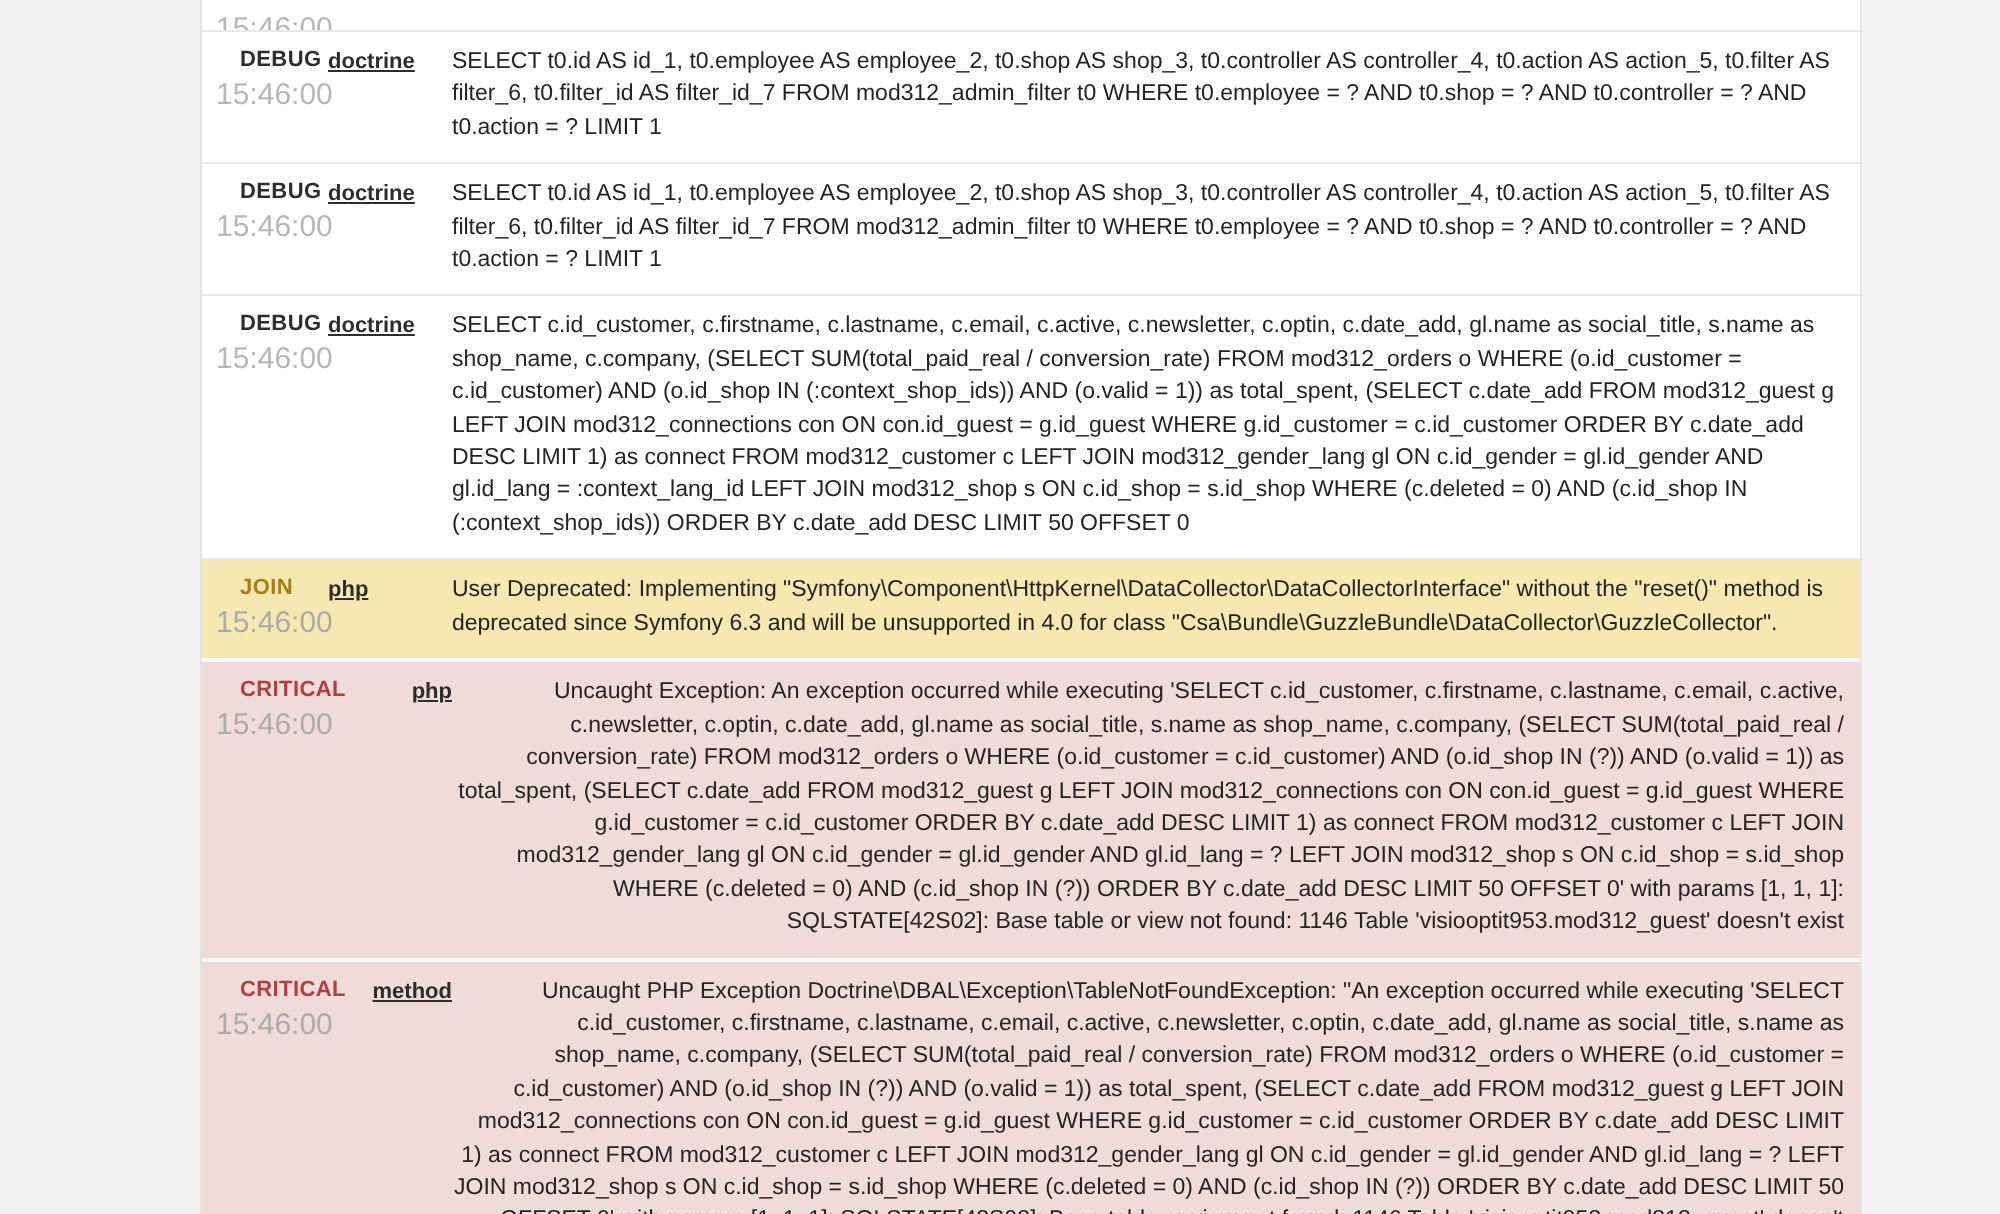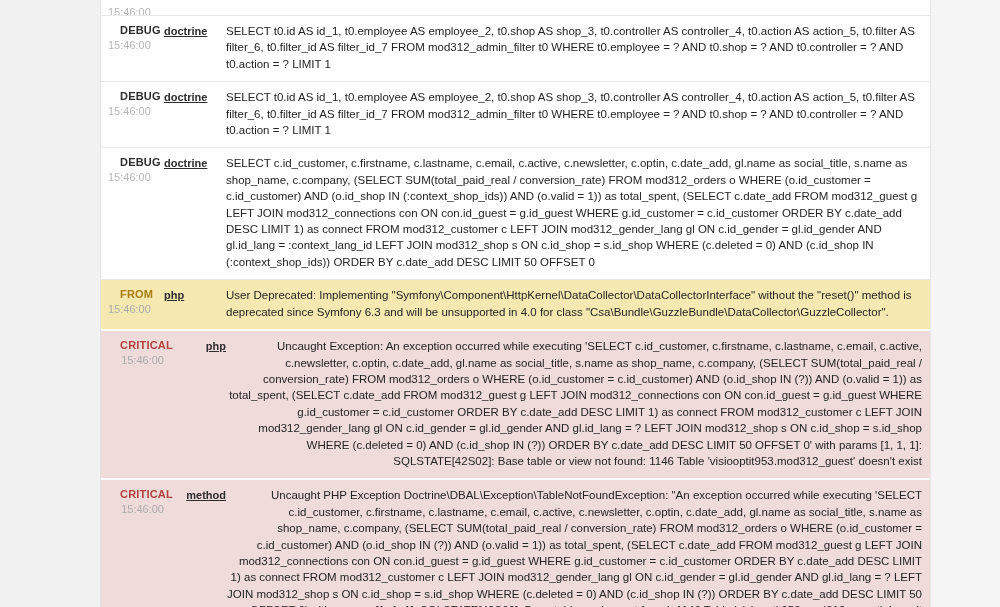--- a/index.html
+++ b/index.html
@@ -52,21 +52,21 @@
     font-size: 11px;
     font-weight: bold;
     color: #2d2d2d;
     letter-spacing: 0.2px;
     display: block;
     margin-left: 12px;
   }
   .info .level-label { color: #a97d11; }
   .critical .level-label { color: #b0413e; }
   .cell-time {
-    font-size: 11px;
+    font-size: 15px;
     color: #b7b7b7;
     display: block;
     margin-top: 3px;
   }
   .info .cell-time, .critical .cell-time { color: #ababab; }
   .cell-channel {
     width: 62px;
     flex: 0 0 62px;
     font-size: 11px;
     font-weight: bold;
@@ -116,21 +116,21 @@
     <div class="log-row debug">
       <div class="cell-level">
         <span class="level-label">DEBUG</span>
         <span class="cell-time">15:46:00</span>
       </div>
       <div class="cell-channel">doctrine</div>
       <div class="cell-message">SELECT c.id_customer, c.firstname, c.lastname, c.email, c.active, c.newsletter, c.optin, c.date_add, gl.name as social_title, s.name as shop_name, c.company, (SELECT SUM(total_paid_real / conversion_rate) FROM mod312_orders o WHERE (o.id_customer = c.id_customer) AND (o.id_shop IN (:context_shop_ids)) AND (o.valid = 1)) as total_spent, (SELECT c.date_add FROM mod312_guest g LEFT JOIN mod312_connections con ON con.id_guest = g.id_guest WHERE g.id_customer = c.id_customer ORDER BY c.date_add DESC LIMIT 1) as connect FROM mod312_customer c LEFT JOIN mod312_gender_lang gl ON c.id_gender = gl.id_gender AND gl.id_lang = :context_lang_id LEFT JOIN mod312_shop s ON c.id_shop = s.id_shop WHERE (c.deleted = 0) AND (c.id_shop IN (:context_shop_ids)) ORDER BY c.date_add DESC LIMIT 50 OFFSET 0</div>
     </div>
     <div class="log-row info">
       <div class="cell-level">
-        <span class="level-label">FROM</span>
+        <span class="level-label">JOIN</span>
         <span class="cell-time">15:46:00</span>
       </div>
       <div class="cell-channel">php</div>
       <div class="cell-message">User Deprecated: Implementing "Symfony\Component\HttpKernel\DataCollector\DataCollectorInterface" without the "reset()" method is deprecated since Symfony 6.3 and will be unsupported in 4.0 for class "Csa\Bundle\GuzzleBundle\DataCollector\GuzzleCollector".</div>
     </div>
     <div class="log-row critical">
       <div class="cell-level">
         <span class="level-label">CRITICAL</span>
         <span class="cell-time">15:46:00</span>
       </div>

